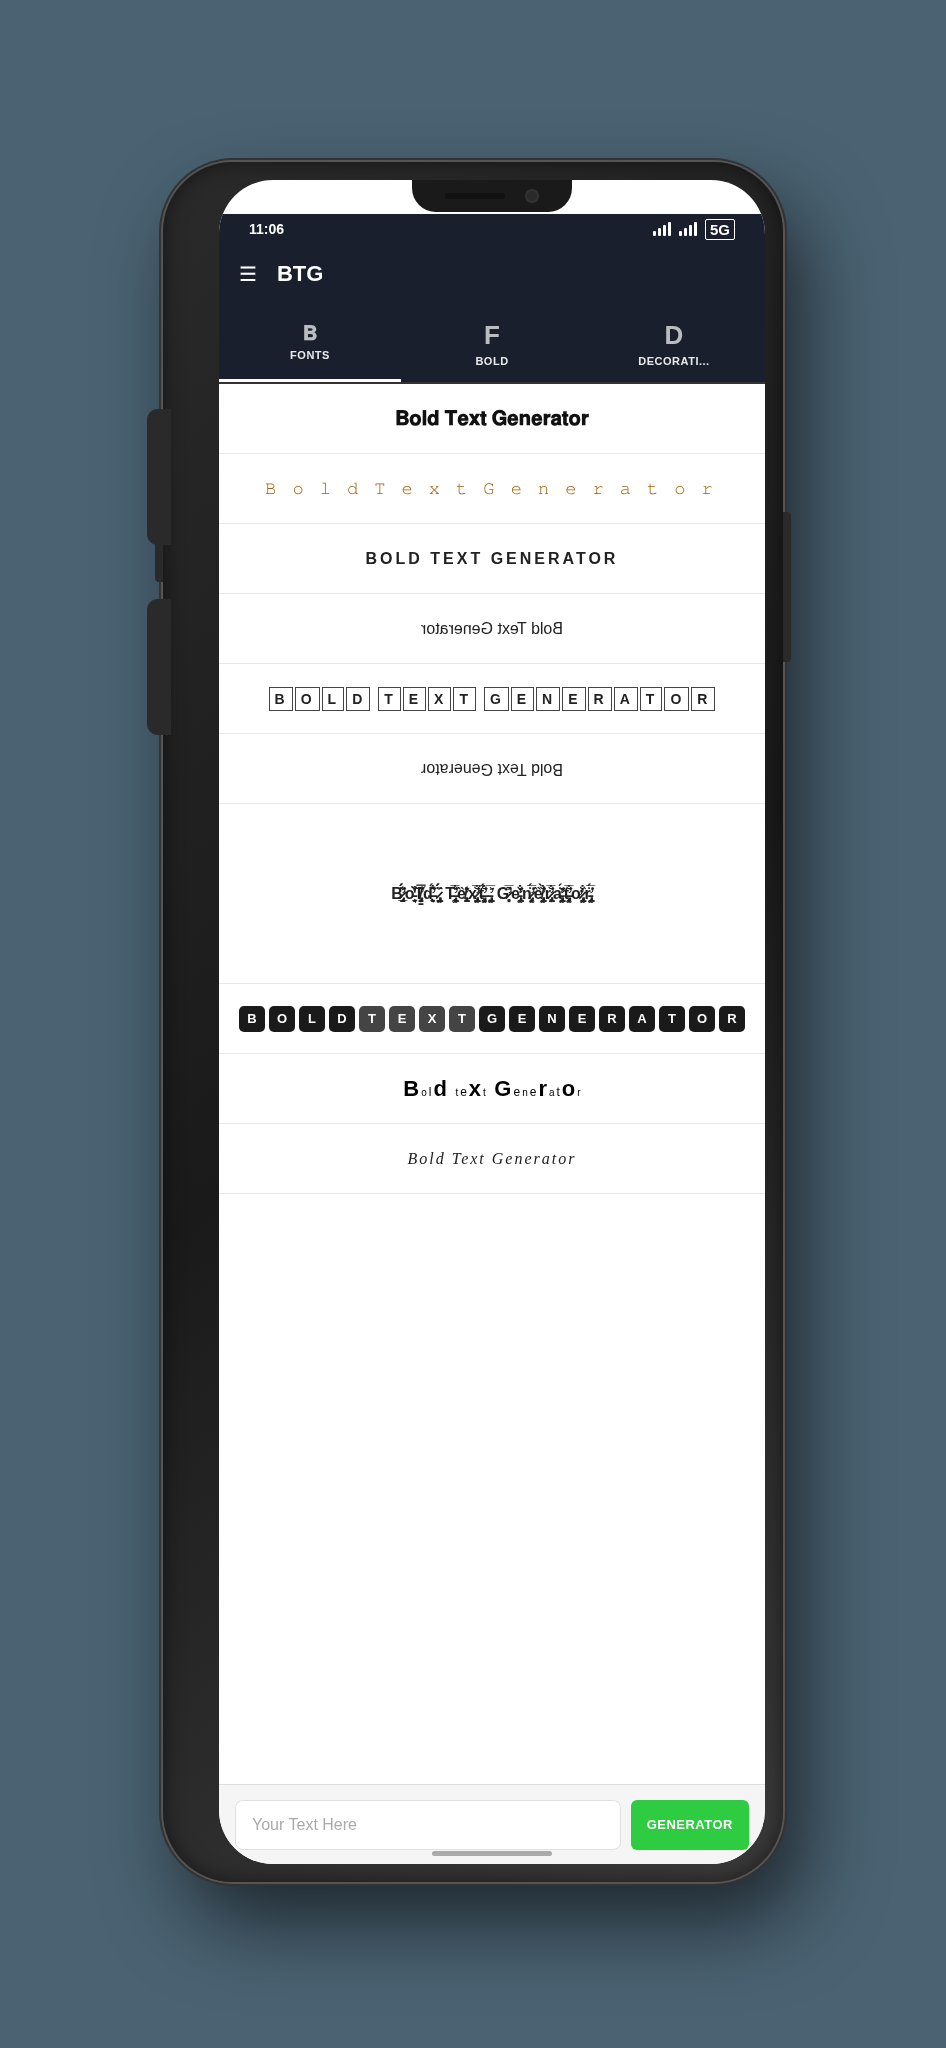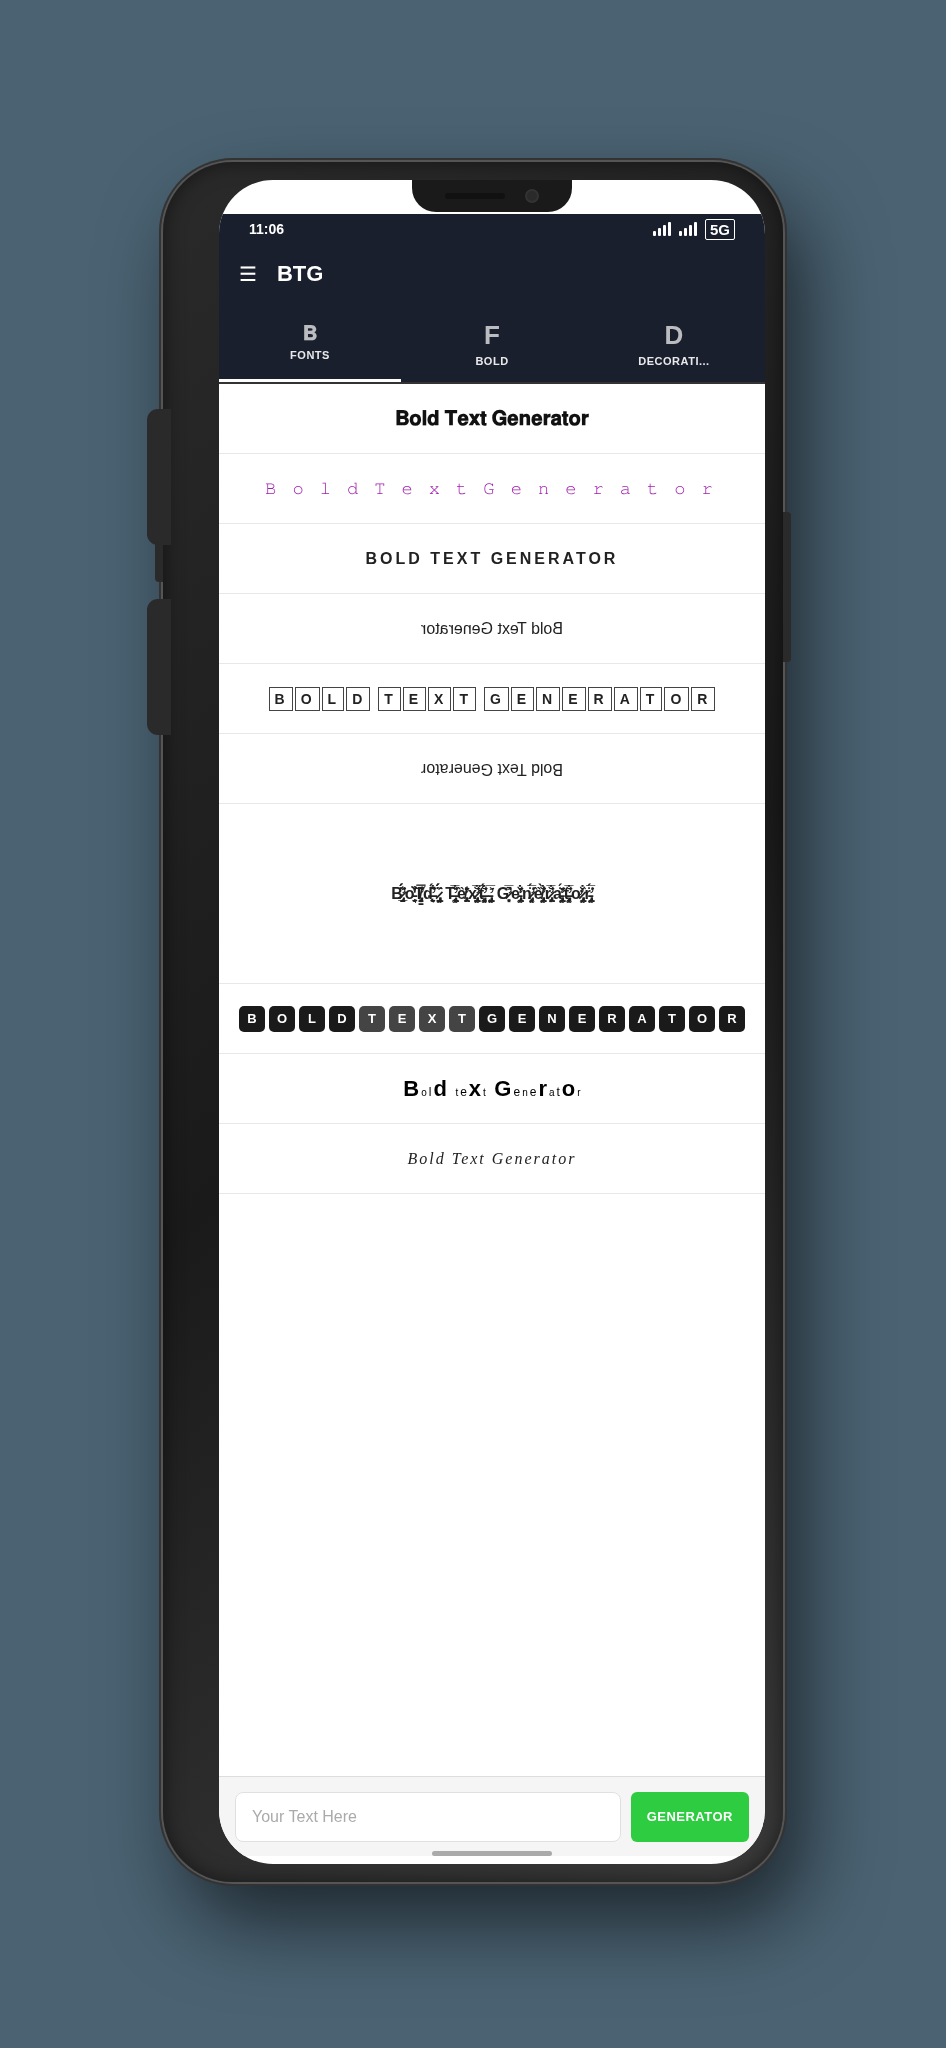--- a/index.html
+++ b/index.html
@@ -317,21 +317,21 @@
       gap: 2px;
     }
 
     .mixed-text .big { font-size: 22px; font-weight: 700; }
     .mixed-text .small { font-size: 12px; }
     .mixed-text .sub { font-size: 10px; vertical-align: sub; }
 
     
     .input-bar {
       position: absolute;
-      bottom: 8px;
+      bottom: 0;
       left: 0;
       right: 0;
       height: 80px;
       background: #f5f5f5;
       border-top: 1px solid #ddd;
       display: flex;
       align-items: center;
       padding: 0 16px;
       gap: 10px;
     }
@@ -431,21 +431,21 @@
       </div>
     </div>
 
     <div class="content-area">
 
       <div class="text-row text-row-1">
         <span style="font-size:20px; font-weight:800; font-family:Georgia,serif; color:#111;">𝐁𝐨𝐥𝐝 𝐓𝐞𝐱𝐭 𝐆𝐞𝐧𝐞𝐫𝐚𝐭𝐨𝐫</span>
       </div>
 
       <div class="text-row">
-        <span style="font-size:16px; letter-spacing:6px; font-family:Georgia,serif; color:#a21caf; font-weight:400;text-align:center;">𝙱 𝚘 𝚕 𝚍  𝚃 𝚎 𝚡 𝚝  𝙶 𝚎 𝚗 𝚎 𝚛 𝚊 𝚝 𝚘 𝚛</span>
+        <span style="font-size:16px; letter-spacing:6px; font-family:Georgia,serif; color:#a16207; font-weight:400;text-align:center;">𝙱 𝚘 𝚕 𝚍  𝚃 𝚎 𝚡 𝚝  𝙶 𝚎 𝚗 𝚎 𝚛 𝚊 𝚝 𝚘 𝚛</span>
       </div>
 
       <div class="text-row">
         <span style="font-size:16px; font-weight:700; letter-spacing:3px; color:#222;">BOLD TEXT GENERATOR</span>
       </div>
 
       <div class="text-row">
         <span style="font-size:16px; color:#222; display:inline-block; transform:scaleX(-1);">Bold Text Generator</span>
       </div>
 

